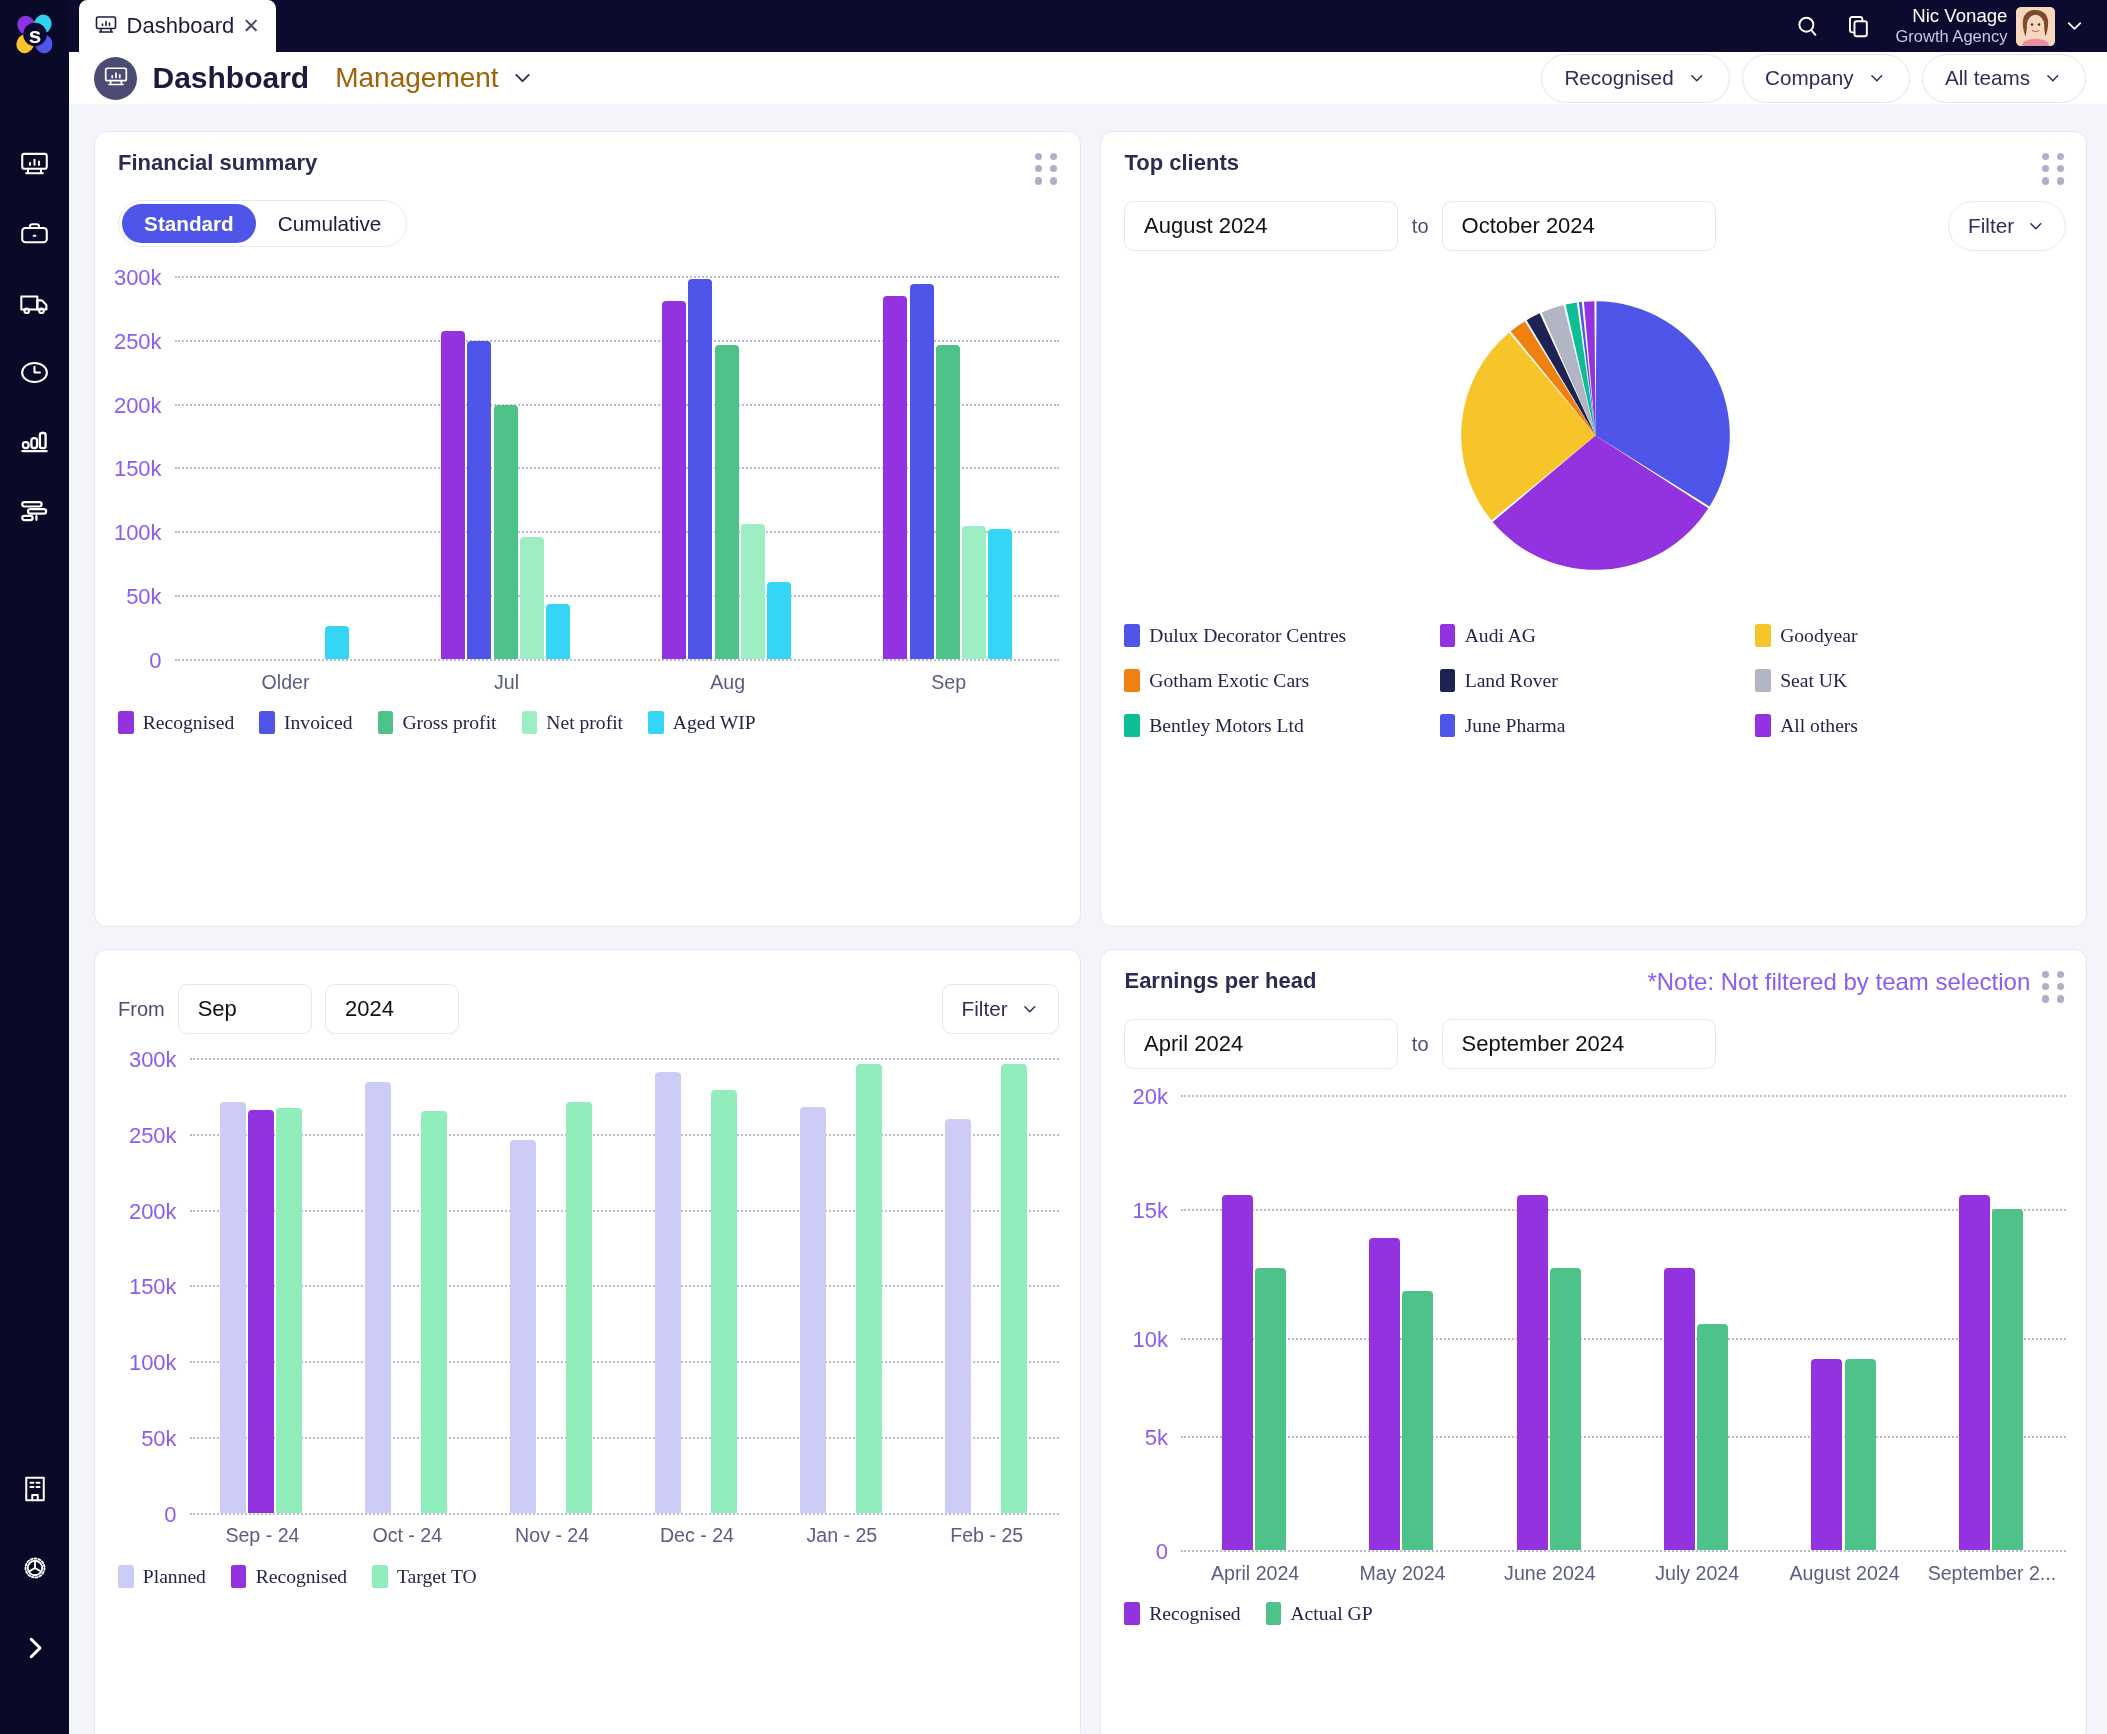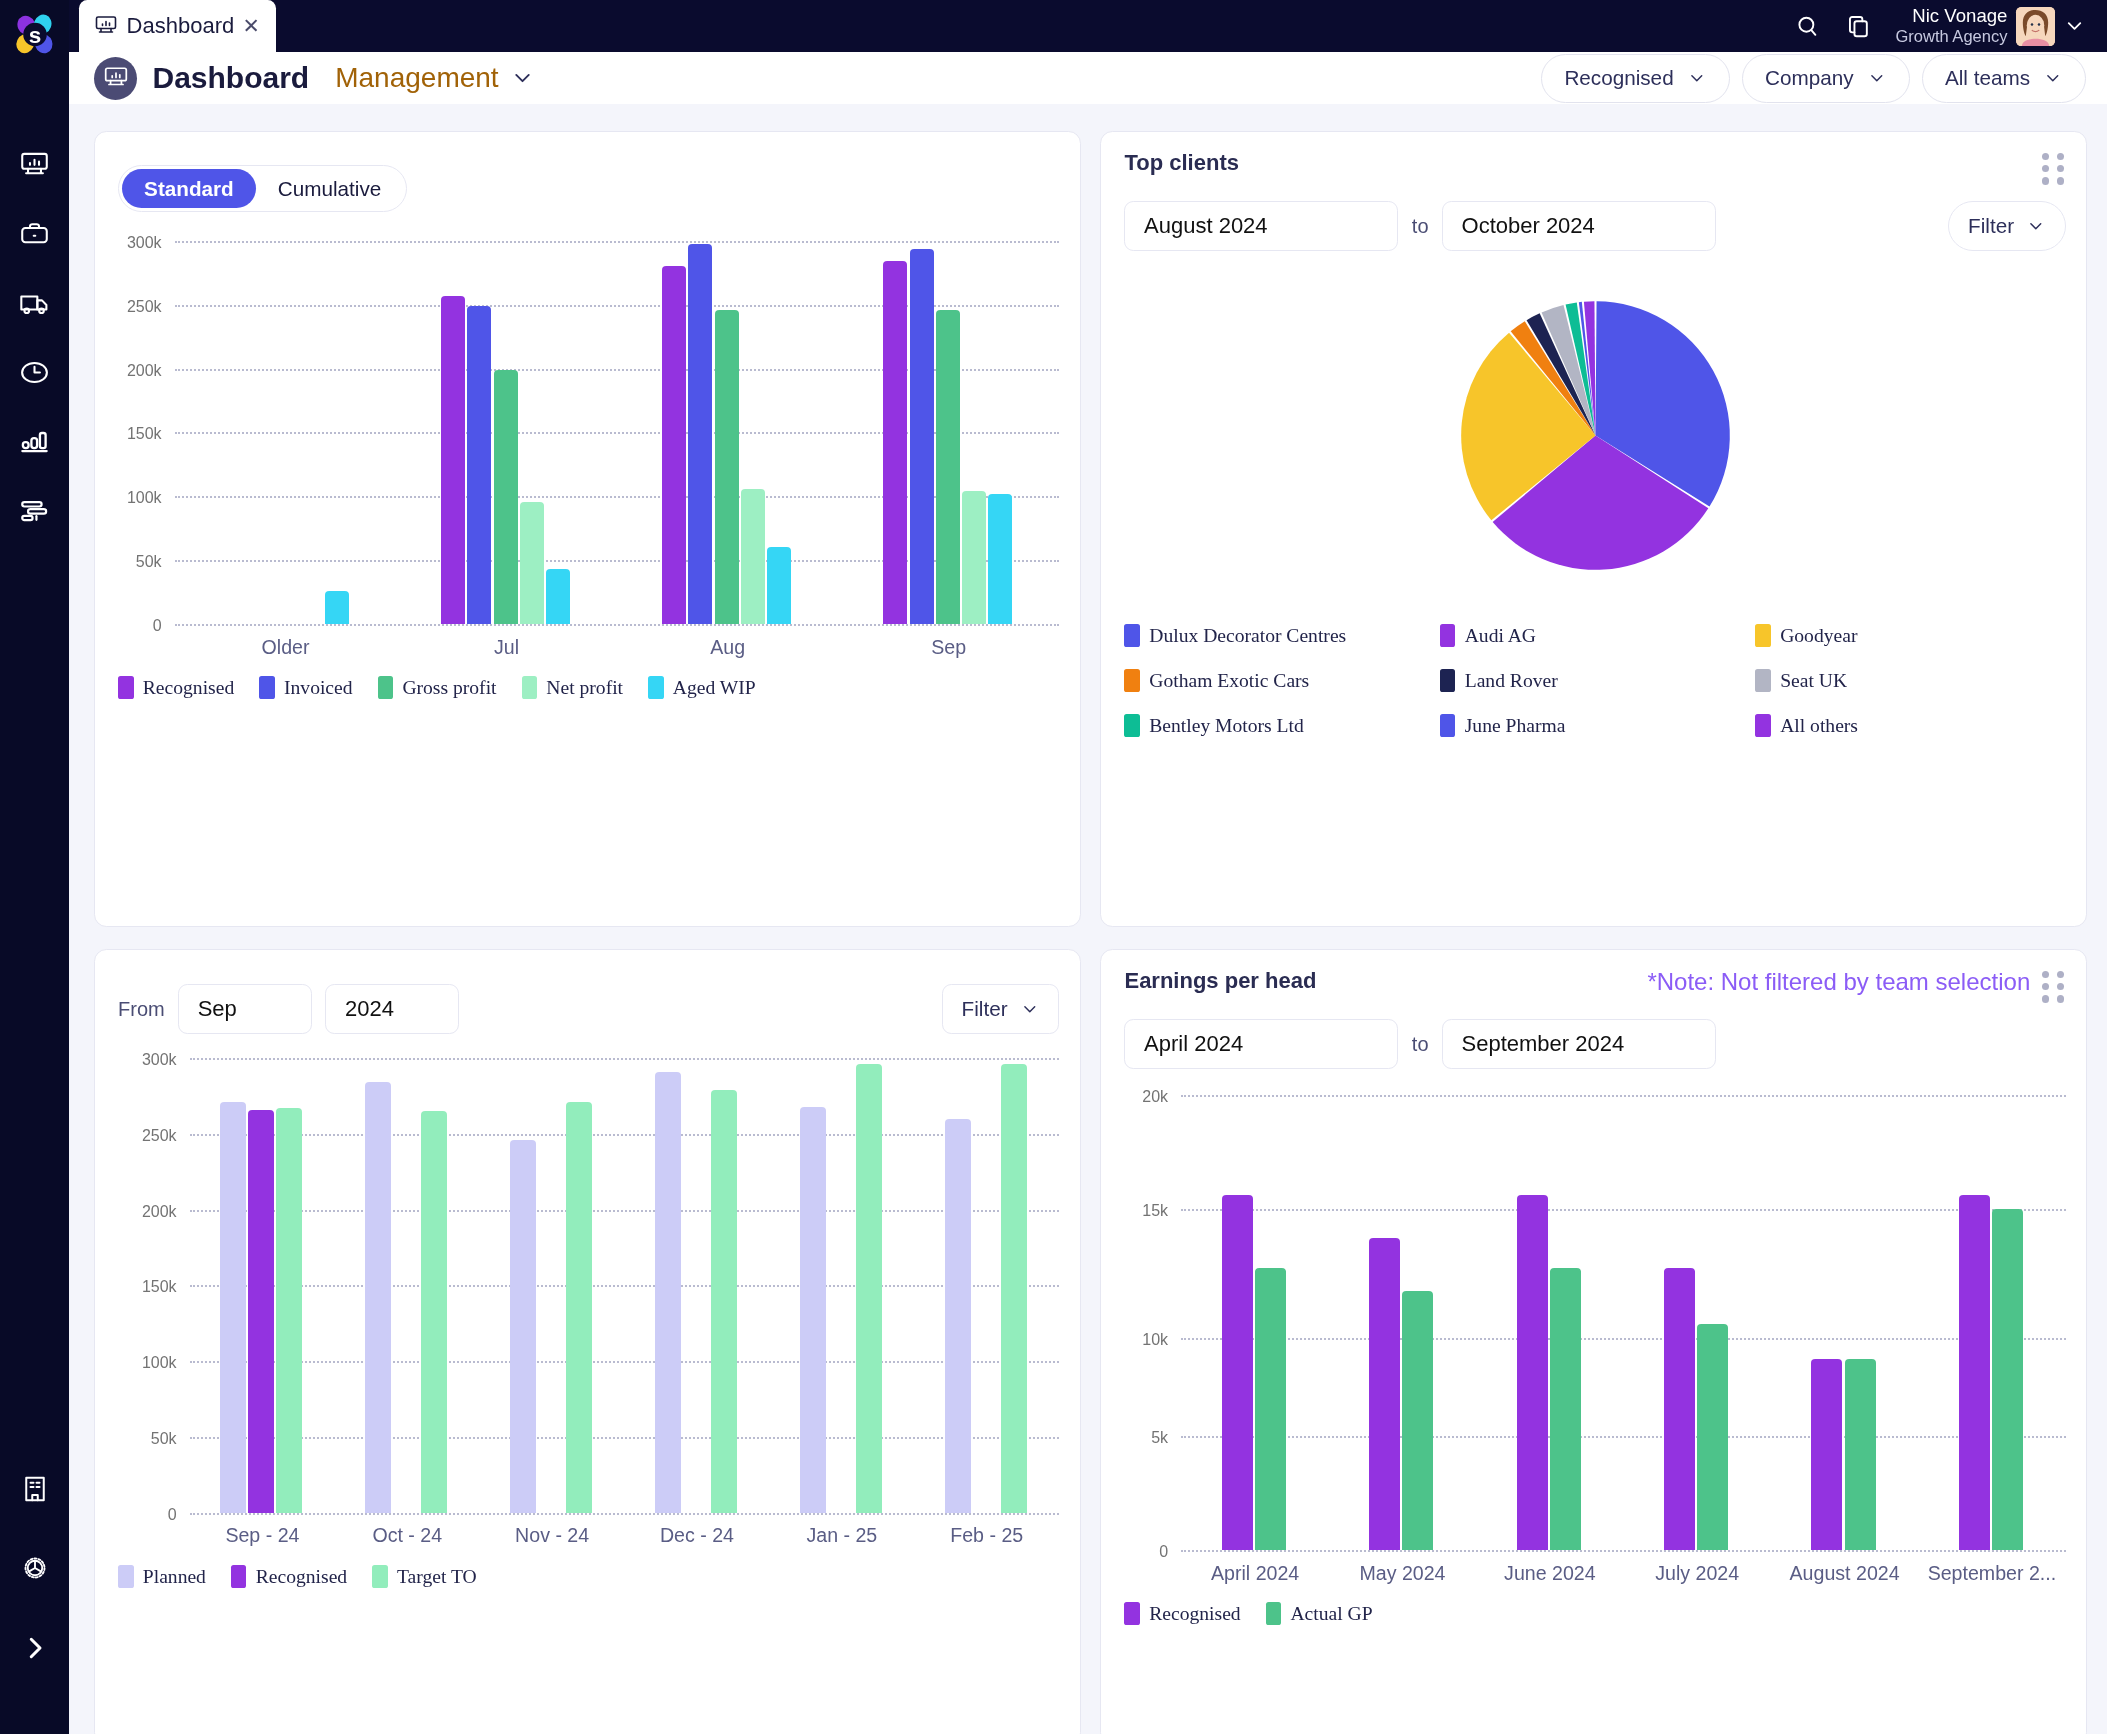--- a/index.html
+++ b/index.html
@@ -115,21 +115,21 @@
 
   
   .chart { position: relative; margin-top: 13.4px; }
   .plot { position: relative; }
   .gridline {
     position: absolute; left: 0; right: 0; height: 0;
     border-top: 2.1px dotted #b9bbd0;
   }
   .ytick {
     position: absolute; right: 100%; margin-right: 13.4px; transform: translateY(-50%);
-    font-size: 16px; color: #737373; white-space: nowrap; margin-left: 26px;
+    font-size: 22px; color: #8b5cf6; white-space: nowrap; margin-left: 26px;
   }
   .bars { position: absolute; left: 0; right: 0; bottom: 0; top: 0; display: flex; }
   .group { flex: 1; display: flex; align-items: flex-end; justify-content: center; }
   .bar { border-radius: 4.1px 4.1px 0 0; }
   .xlabels { display: flex; margin-top: 11.4px; }
   .xlab { flex: 1; text-align: center; font-size: 19.6px; color: #5a5d85; white-space: nowrap; overflow:hidden;}
   .legend { display: flex; align-items: center; gap: 25px; margin-top: 17.6px; flex-wrap: wrap; }
   .lg { display: flex; align-items: center; gap: 9.3px; cursor: pointer; font-family: Liberation Serif, serif; }
   .swatch { width: 15.5px; height: 23px; border-radius: 2.6px; flex: none; }
   .lg-txt { font-size: 19.6px; color: #22244a; white-space: nowrap; }
@@ -310,20 +310,31 @@
           <svg width="19.6" height="19.6" viewBox="0 0 24 24" fill="none" stroke="#2d2f5a" stroke-width="1.8" stroke-linecap="round" stroke-linejoin="round">
               <path d="M6 9.5l6 6 6-6"></path>
             </svg>
         </div>
       </div>
     </div>
 
     <div class="grid">
 
       <div class="card">
+        <div class="card-head">
+          <div class="card-title">Financial summary</div>
+          <div style="margin-left:auto" class="drag">
+            <i></i>
+              <i></i>
+              <i></i>
+              <i></i>
+              <i></i>
+              <i></i>
+          </div>
+        </div>
         <div class="seg">
           <div class="seg-btn active">Standard</div>
           <div class="seg-btn">Cumulative</div>
         </div>
         <div class="chart">
           <div class="plot" id="plot-financial_summary" style="height:383px;margin-left:57px;margin-top:29px;">
               <div class="gridline" style="top: 383px;">
                 <span class="ytick">0</span>
               </div>
               <div class="gridline" style="top: 319px;">

